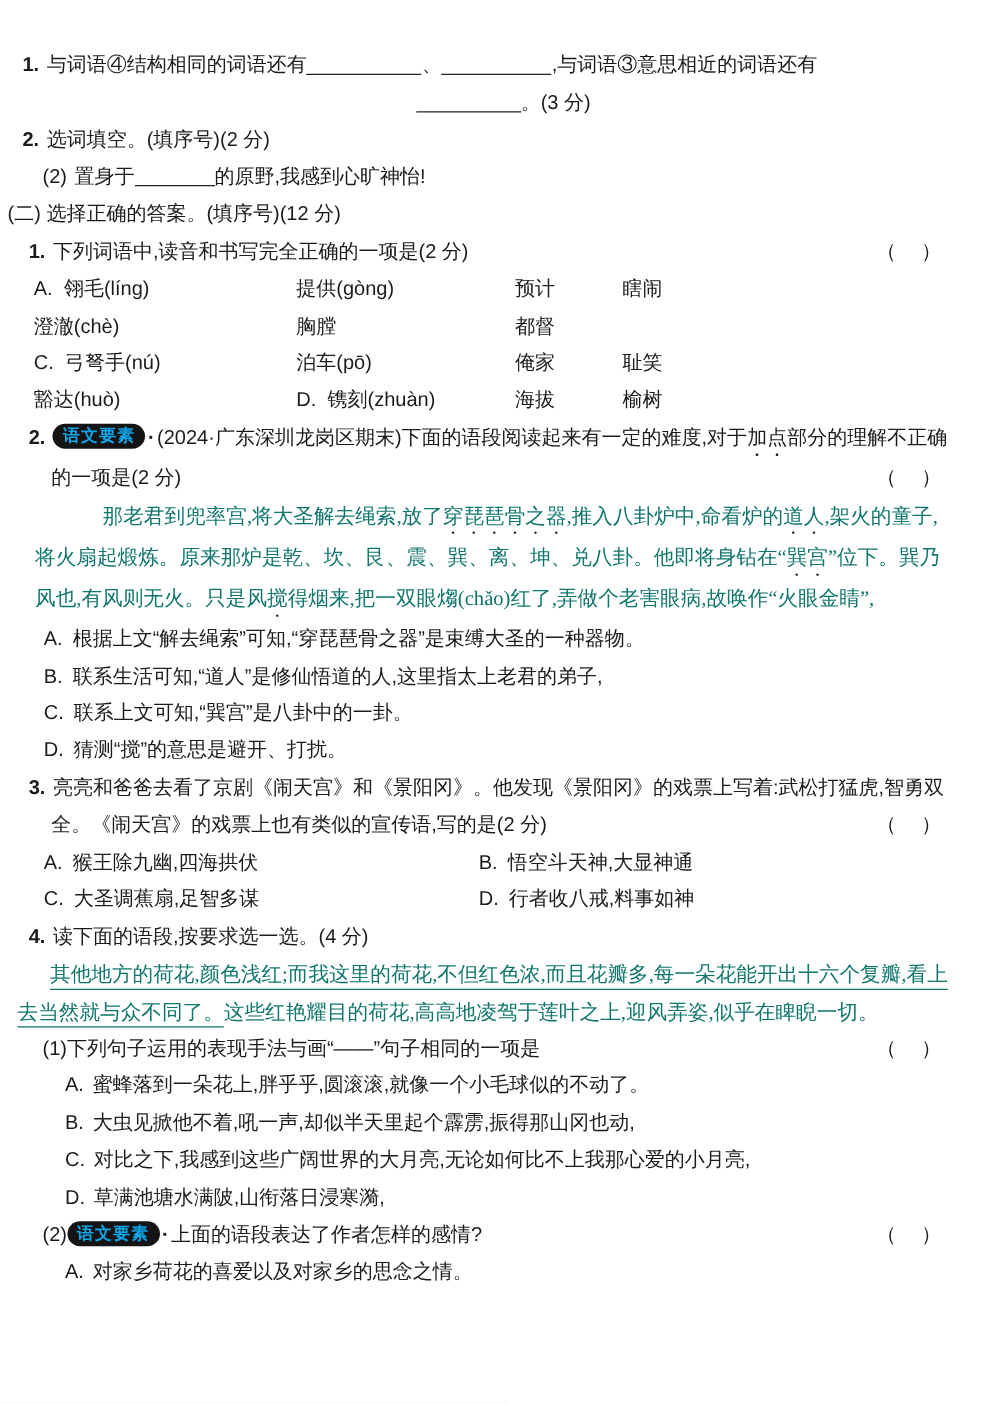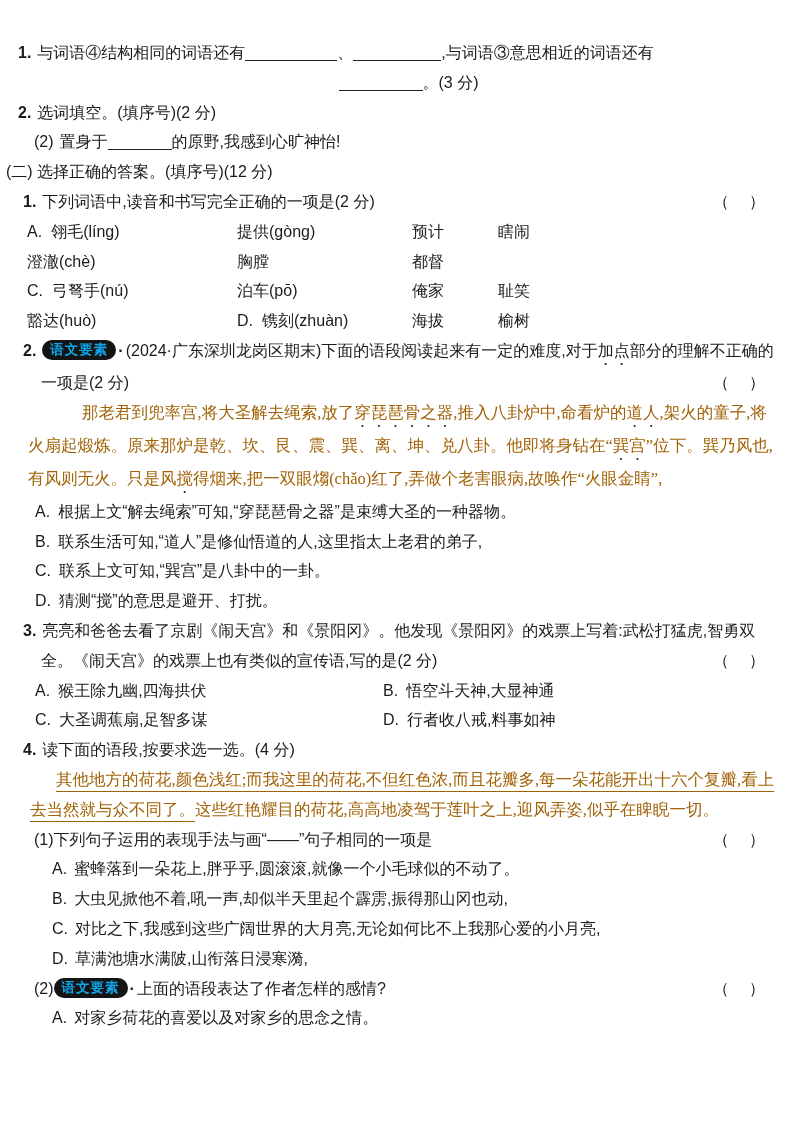--- a/index.html
+++ b/index.html
@@ -3,21 +3,21 @@
 <meta charset="utf-8">
 <style>
   html,body { margin:0; padding:0; }
   body { background:#e8e8e8; }
   .page {
     position:relative;
     width:793px; height:1122px;
     margin:0 auto;
     background:#ffffff;
     box-sizing:border-box;
-    padding:38px 16px 0 0;
+    padding:38px 28px 0 0;
     font-family:"Liberation Sans", sans-serif;
     font-size:16px;
     line-height:29.8px;
     color:#1b1b1b;
     overflow:hidden;
   }
   .block { position:relative; }
   .num { font-weight:700; margin-right:6px; }
   
   .q-top { margin-left:18px; padding-left:22px; text-indent:-22px; }
@@ -32,23 +32,23 @@
   
   .wgrid { margin-left:27px; display:grid; grid-template-columns:210px 175px 86px auto; }
   .wgrid .lbl { margin-right:9px; }
   
   .optline { margin-left:35px; }
   .optline .lbl { margin-right:8px; }
   
   .opts2col { margin-left:35px; display:grid; grid-template-columns:348px auto; }
   .opts2col .lbl { margin-right:8px; }
   
-  .passage { font-family:"Liberation Serif", serif; font-size:16.5px; color:#a16207; }
+  .passage { font-family:"Liberation Serif", serif; font-size:16.5px; color:#0f766e; }
   .passage2 { margin-left:28px; text-indent:54px; }
-  .passage4 { margin-left:30px; text-indent:26px; }
+  .passage4 { margin-left:14px; text-indent:26px; }
   
   .dots {
     -webkit-text-emphasis:filled dot #1a1a1a;
     -webkit-text-emphasis-position:under right;
     text-emphasis:filled dot #1a1a1a;
     text-emphasis-position:under right;
   }
   
   .uline { text-decoration:underline; text-decoration-thickness:1.2px; text-underline-offset:6px; }
   

